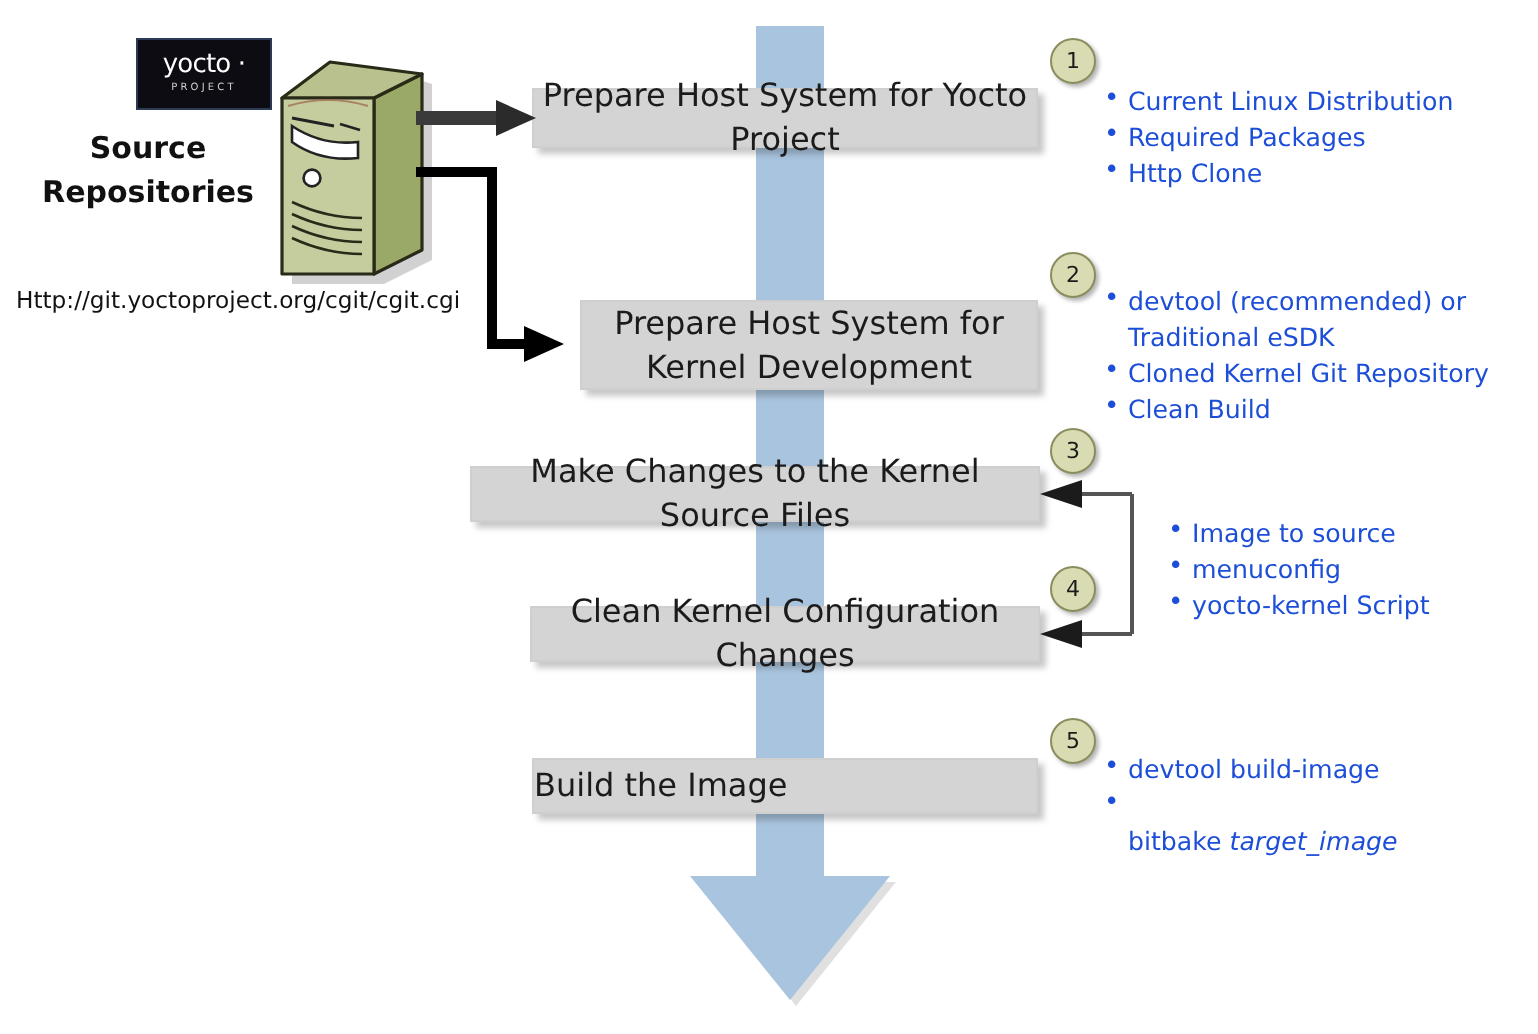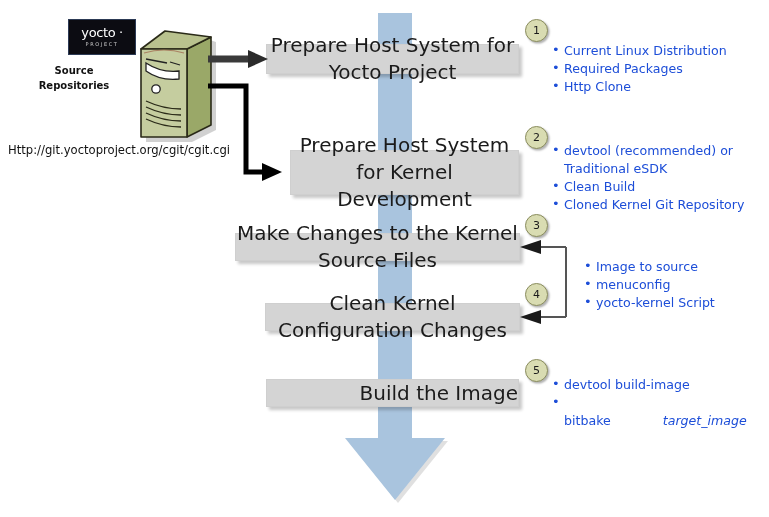--- a/index.html
+++ b/index.html
@@ -51,23 +51,23 @@
   }
   
   .pbox {
     position: absolute;
     box-sizing: border-box;
     background: #d4d4d4;
     border: 1px solid #cfcfcf;
     box-shadow: 3px 3px 3px rgba(0,0,0,0.22);
     display: flex;
     align-items: center;
-    justify-content: flex-end;
+    justify-content: flex-start;
     text-align: center;
-    font-size: 20px;
+    font-size: 16px;
     color: #1b1b1b;
     line-height: 1.35;
     z-index: 3;
   }
   
   .badge {
     position: absolute;
     width: 21px;
     height: 21px;
     border-radius: 50%;
@@ -94,21 +94,21 @@
     padding-left: 13px;
     white-space: pre-line;
   }
   .blist .bl::before {
     content: "\2022";
     position: absolute;
     left: 1px;
     top: -1px;
     font-size: 13px;
   }
-  .blist .bl i { font-style: italic; margin-left: 48px; }
+  .blist .bl i { font-style: italic; }
   
   #logo-box {
     position: absolute;
     left: 68px;
     top: 19px;
     width: 66px;
     height: 34px;
     background: #0c0c12;
     border: 1px solid #2c3a55;
     z-index: 4;
@@ -133,21 +133,21 @@
     font-size: 5px;
     letter-spacing: 1.6px;
   }
   #src-title {
     position: absolute;
     left: 14px;
     top: 64px;
     width: 120px;
     text-align: center;
     font-weight: bold;
-    font-size: 10px;
+    font-size: 15px;
     line-height: 1.45;
     color: #111111;
     z-index: 4;
   }
   #src-url {
     position: absolute;
     left: 8px;
     top: 143px;
     font-size: 11.6px;
     color: #111111;
@@ -272,22 +272,22 @@
 
   <div class="blist" style="left:551px; top:42px; width:210px;">
     <div class="bl">Current Linux Distribution</div>
     <div class="bl">Required Packages</div>
     <div class="bl">Http Clone</div>
   </div>
 
   <div class="blist" style="left:551px; top:142px; width:210px;">
     <div class="bl">devtool (recommended) or
 Traditional eSDK</div>
+    <div class="bl">Cloned Kernel Git Repository</div>
     <div class="bl">Clean Build</div>
-    <div class="bl">Cloned Kernel Git Repository</div>
   </div>
 
   <div class="blist" style="left:583px; top:258px; width:180px;">
     <div class="bl">Image to source</div>
     <div class="bl">menuconfig</div>
     <div class="bl">yocto-kernel Script</div>
   </div>
 
   <div class="blist" style="left:551px; top:376px; width:210px;">
     <div class="bl">devtool build-image</div>

